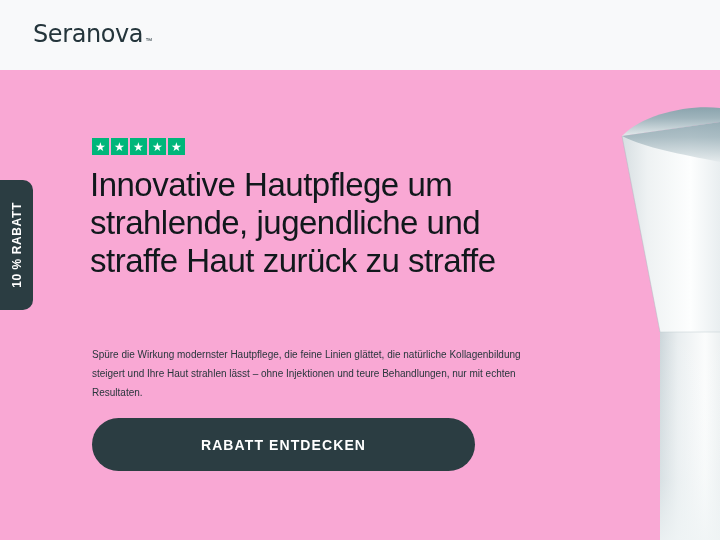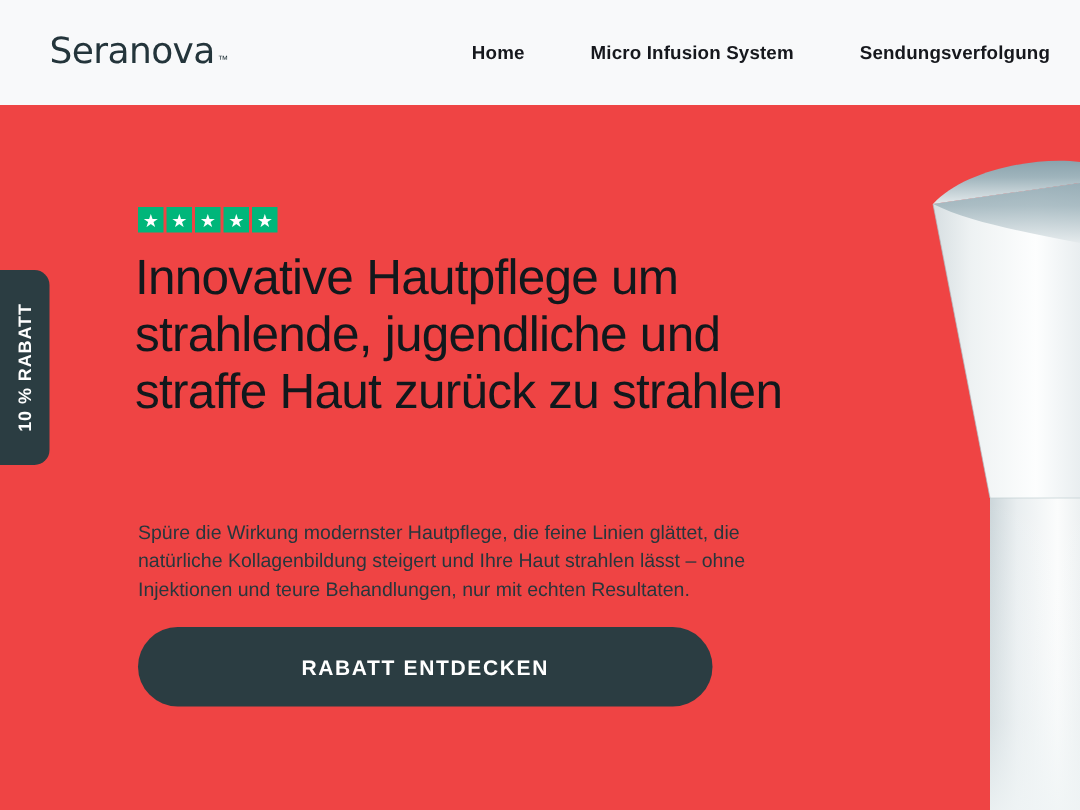--- a/index.html
+++ b/index.html
@@ -2,21 +2,21 @@
 <html><head>
 <meta charset="utf-8">
 <style>
   * { margin:0; padding:0; box-sizing:border-box; }
   html, body {
     width:720px; height:540px;
     font-family:"Liberation Sans", sans-serif;
     background:#eff4f5;
     overflow:hidden;
   }
-  .page { position:relative; width:720px; height:540px; background:#ef4444; overflow:hidden; }
+  .page { position:relative; width:720px; height:540px; background:#f9a8d4; overflow:hidden; }
 
   
   .header {
     position:absolute; top:0; left:0; width:720px; height:70px;
     background:#f8f9fa;
     display:flex; align-items:center;
     z-index:5;
   }
   .logo {
     position:absolute; left:33px; top:22px;
@@ -77,21 +77,21 @@
   .headline {
     position:absolute; left:90px; top:96px; width:480px;
     font-size:33px; line-height:38px;
     color:#11181c; letter-spacing:-0.5px;
     font-weight:300;
   }
   .headline .bold { font-weight:400; }
 
   .subcopy {
     position:absolute; left:92px; top:275px; width:450px;
-    font-size:13px; line-height:19px; color:#28363c; font-weight:400;
+    font-size:10px; line-height:19px; color:#28363c; font-weight:400;
   }
 
   .cta {
     position:absolute; left:92px; top:348px;
     width:383px; height:53px;
     background:#2b3d42; border:none; border-radius:30px;
     color:#ffffff; font-size:14px; font-weight:700; letter-spacing:1.1px;
     display:flex; align-items:center; justify-content:center;
     cursor:pointer; font-family:"Liberation Sans", sans-serif;
   }
@@ -139,25 +139,20 @@
       <path d="M62 66 L100 262" stroke="#aebcc2" stroke-width="0.7" fill="none" opacity="0.7"></path>
       <path d="M100 262 L160 262" stroke="#c2ced3" stroke-width="0.7" fill="none" opacity="0.7"></path>
     </svg>
   </div>
 
   <div class="header">
     <div class="logo">
       <span class="logo-text">Seranova</span>
       <span class="logo-tm">™</span>
     </div>
-    <div class="nav">
-      <div class="nav-item">Home</div>
-      <div class="nav-item">Micro Infusion System</div>
-      <div class="nav-item">Sendungsverfolgung</div>
-    </div>
   </div>
 
   <div class="discount-tab">
     <span class="discount-tab-label">10 % RABATT</span>
   </div>
 
   <div class="hero">
 
     <div class="rating">
       <div class="stars">
@@ -172,21 +167,21 @@
           </span>
         <span class="star-box">
             <span class="star-glyph">★</span>
           </span>
         <span class="star-box">
             <span class="star-glyph">★</span>
           </span>
       </div>
     </div>
 
-    <h1 class="headline"><span>Innovative Hautpflege </span><span class="bold">um strahlende, jugendliche und straffe Haut</span><span> zurück zu strahlen</span></h1>
+    <h1 class="headline"><span>Innovative Hautpflege </span><span class="bold">um strahlende, jugendliche und straffe Haut</span><span> zurück zu straffe</span></h1>
 
     <p class="subcopy">Spüre die Wirkung modernster Hautpflege, die feine Linien glättet, die natürliche Kollagenbildung steigert und Ihre Haut strahlen lässt – ohne Injektionen und teure Behandlungen, nur mit echten Resultaten.</p>
 
     <button class="cta">RABATT ENTDECKEN</button>
 
   </div>
 
 </div>
 
 </body></html>

